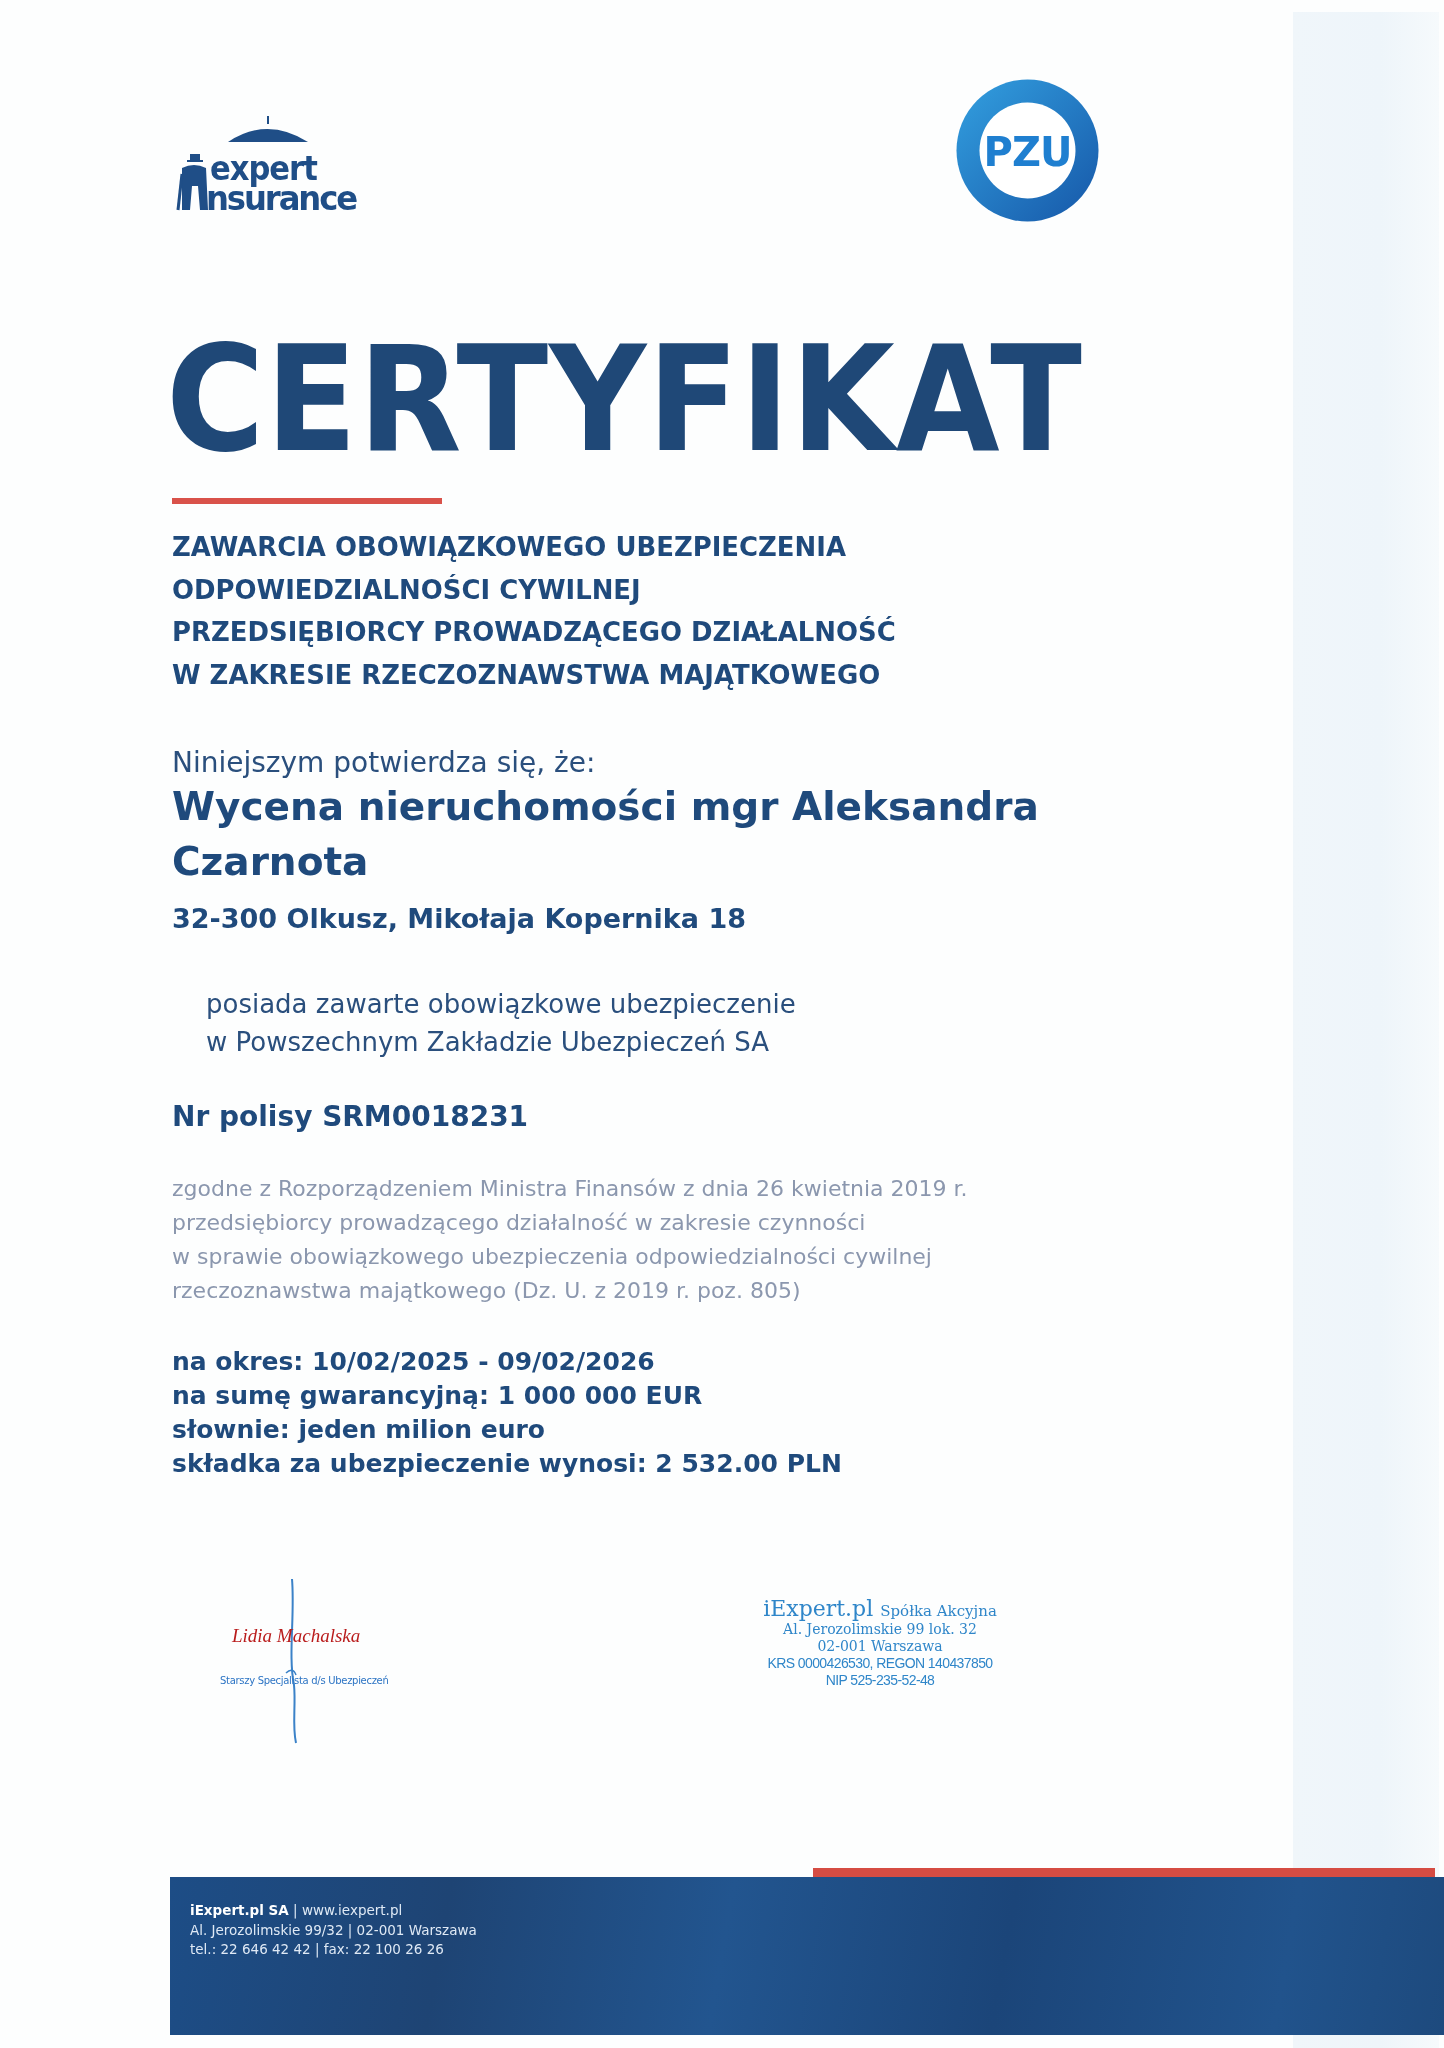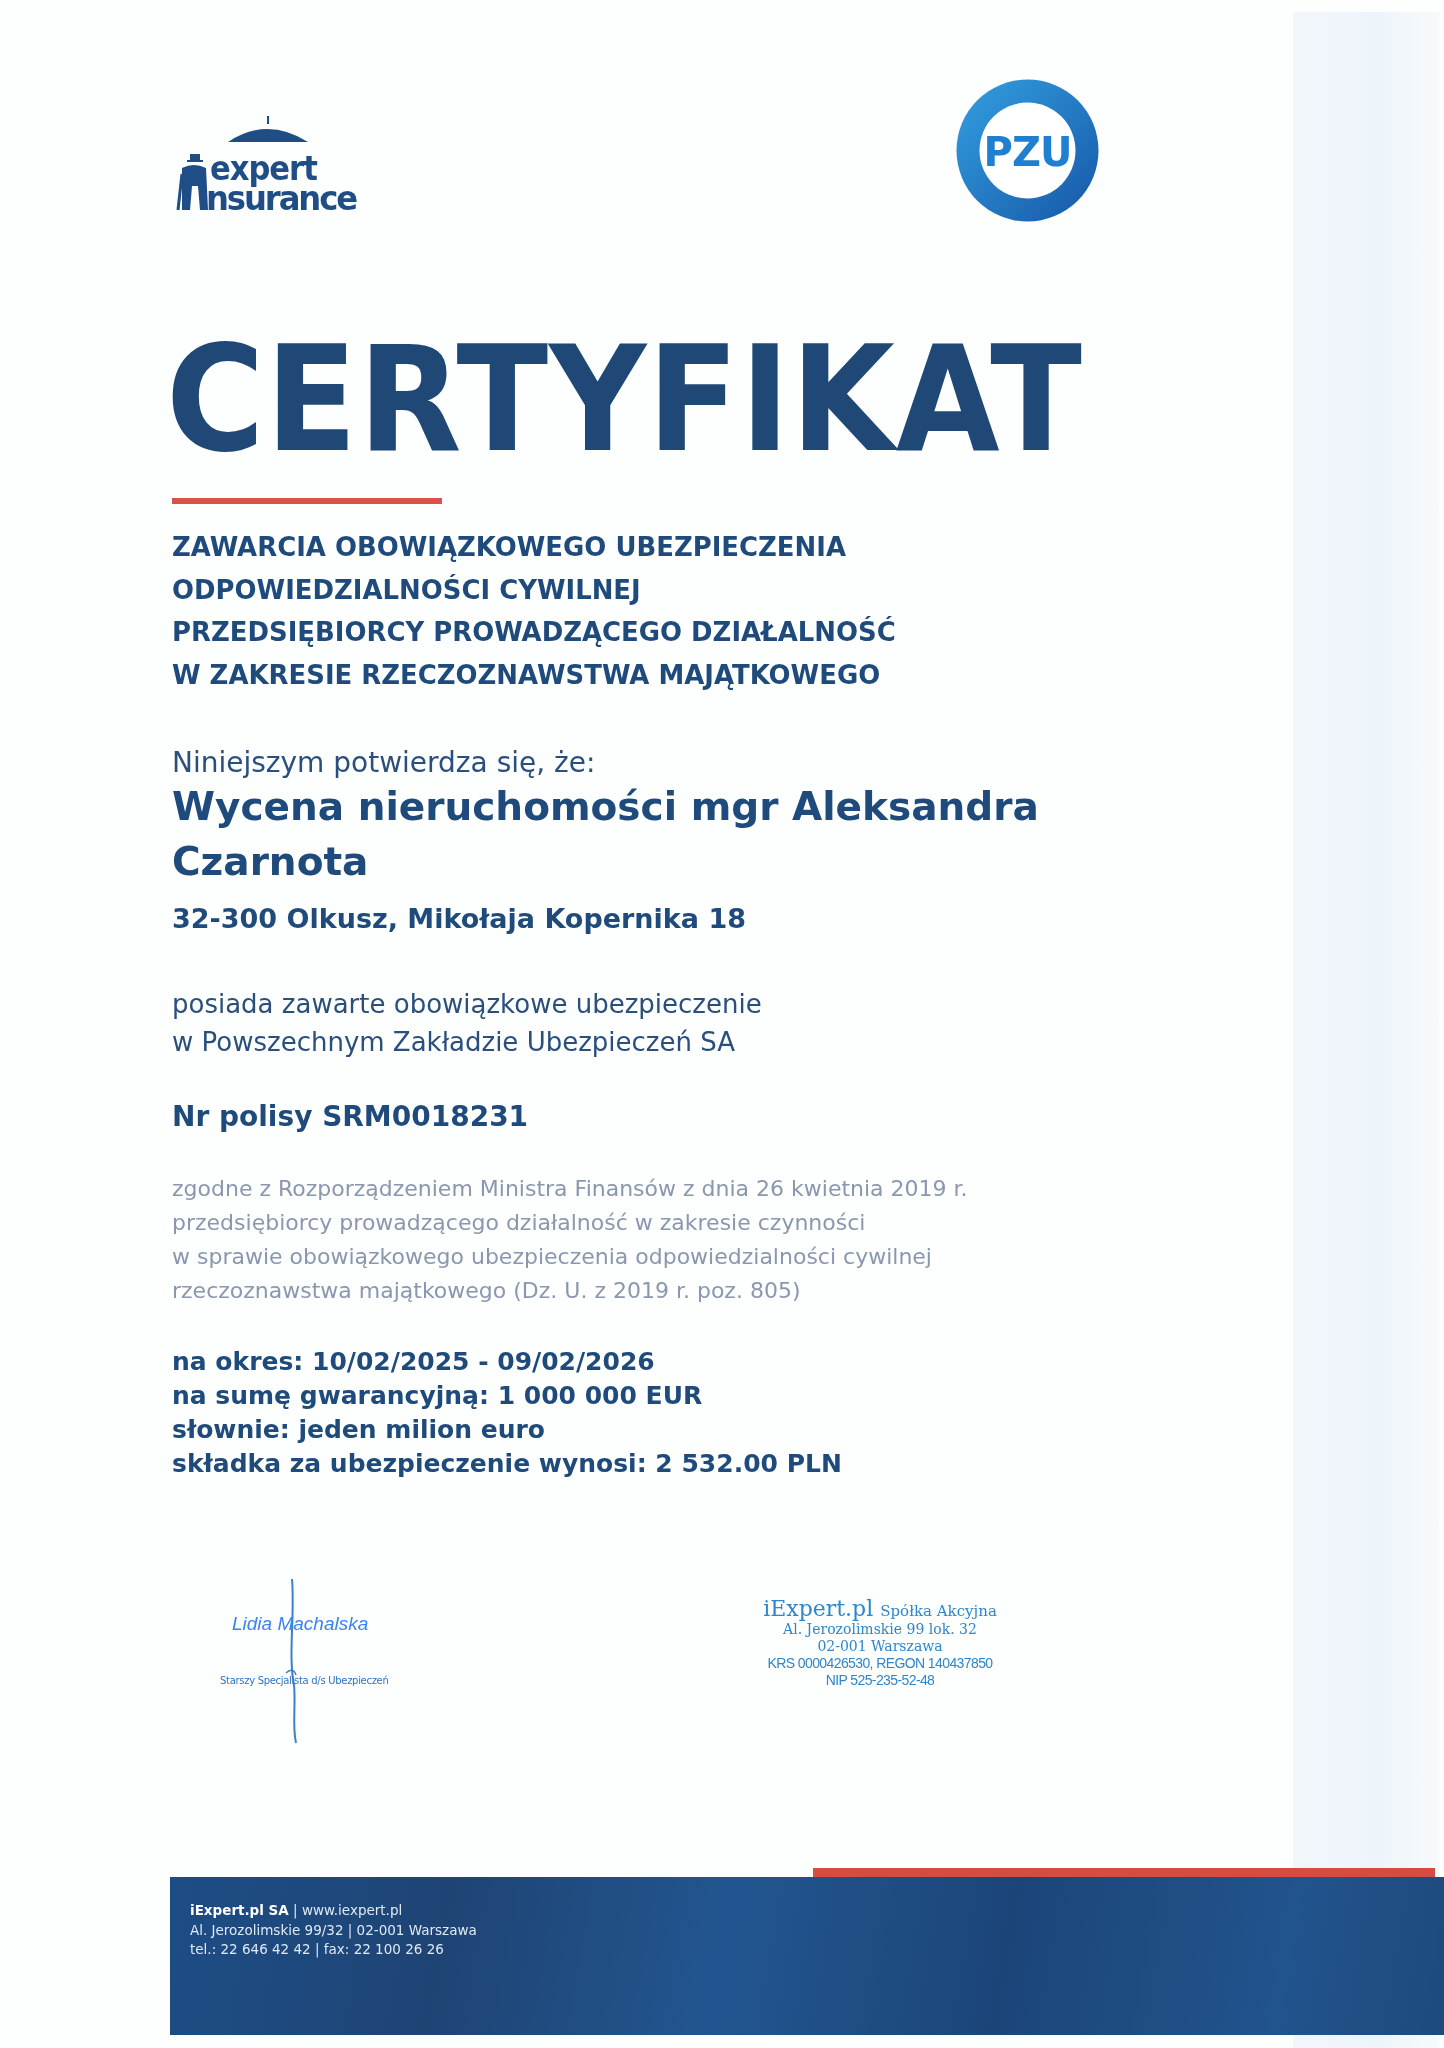--- a/index.html
+++ b/index.html
@@ -34,40 +34,40 @@
   .subtitle div { white-space:nowrap; }
 
   .intro { position:absolute; left:172px; top:746px; font-size:28px; color:#2a4f7d; white-space:nowrap; }
   .holder {
     position:absolute; left:172px; top:779px; width:960px;
     font-size:39px; font-weight:bold; line-height:55px; color:#1f4a7c;
   }
   .address { position:absolute; left:172px; top:903px; font-size:27px; font-weight:bold; color:#1f4a7c; white-space:nowrap; }
 
   .insurer { position:absolute; left:172px; top:985px; font-size:26px; line-height:38px; color:#2a4f7d; }
-  .insurer div { white-space:nowrap; }
+  .insurer div { white-space:nowrap;margin-left:34px; }
 
   .policy { position:absolute; left:172px; top:1100px; font-size:28px; font-weight:bold; color:#1f4a7c; white-space:nowrap; }
 
   .legal {
     position:absolute; left:172px; top:1172px;
     font-size:22px; line-height:34px; color:#8b97ae;
   }
   .legal div { white-space:nowrap; }
 
   .terms {
     position:absolute; left:172px; top:1345px;
     font-size:25px; font-weight:bold; line-height:34px; color:#1f4a7c;
   }
   .terms div { white-space:nowrap; }
 
   .signature { position:absolute; left:200px; top:1565px; width:230px; height:180px; }
   .sig-name {
-    position:absolute; left:32px; top:48px; font-family:Liberation Sans, sans-serif;
-    font-style:italic; font-size:19px; color:#3b82f6; white-space:nowrap;
+    position:absolute; left:32px; top:60px; font-family:Liberation Serif, serif;
+    font-style:italic; font-size:19px; color:#b91c1c; white-space:nowrap;
   }
   .sig-role {
     position:absolute; left:20px; top:110px; font-size:10px; color:#2c74c4; white-space:nowrap;
     letter-spacing:-0.3px;
   }
   .sig-stroke { position:absolute; left:0; top:0; width:230px; height:180px; }
 
   .stamp {
     position:absolute; left:730px; top:1596px; width:300px;
     text-align:center; font-family:"DejaVu Serif", serif; color:#2f86c9;

